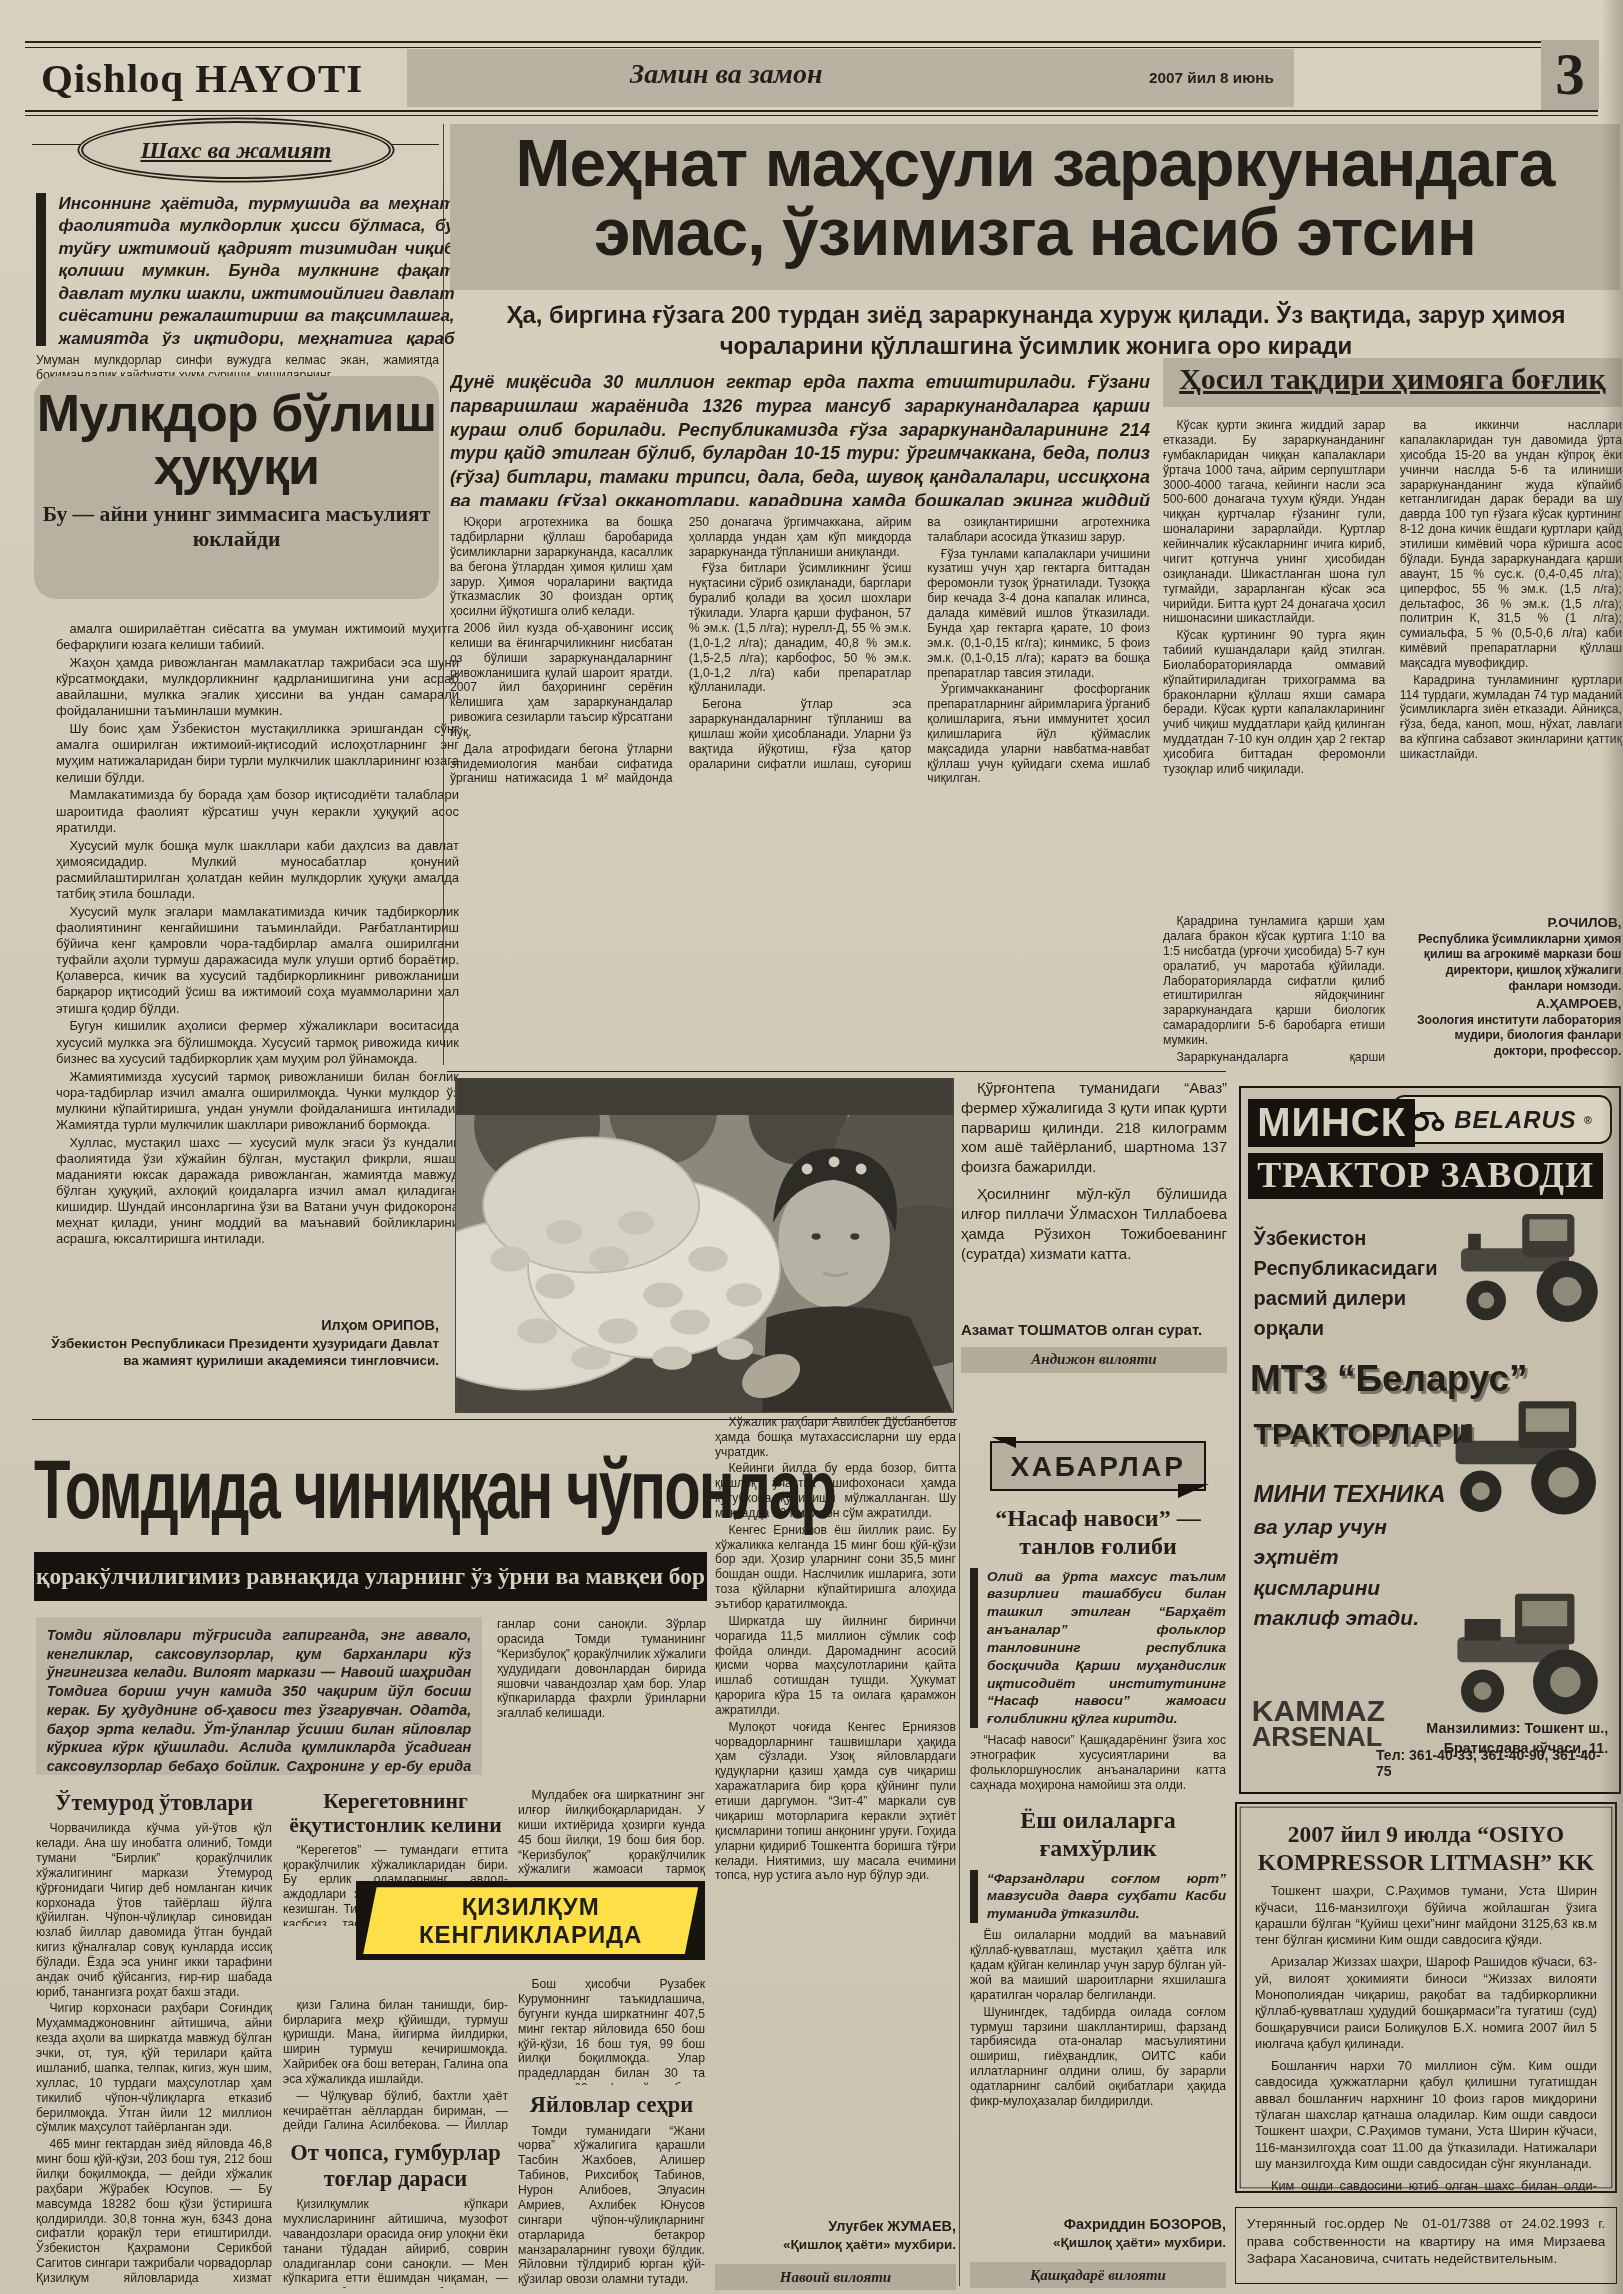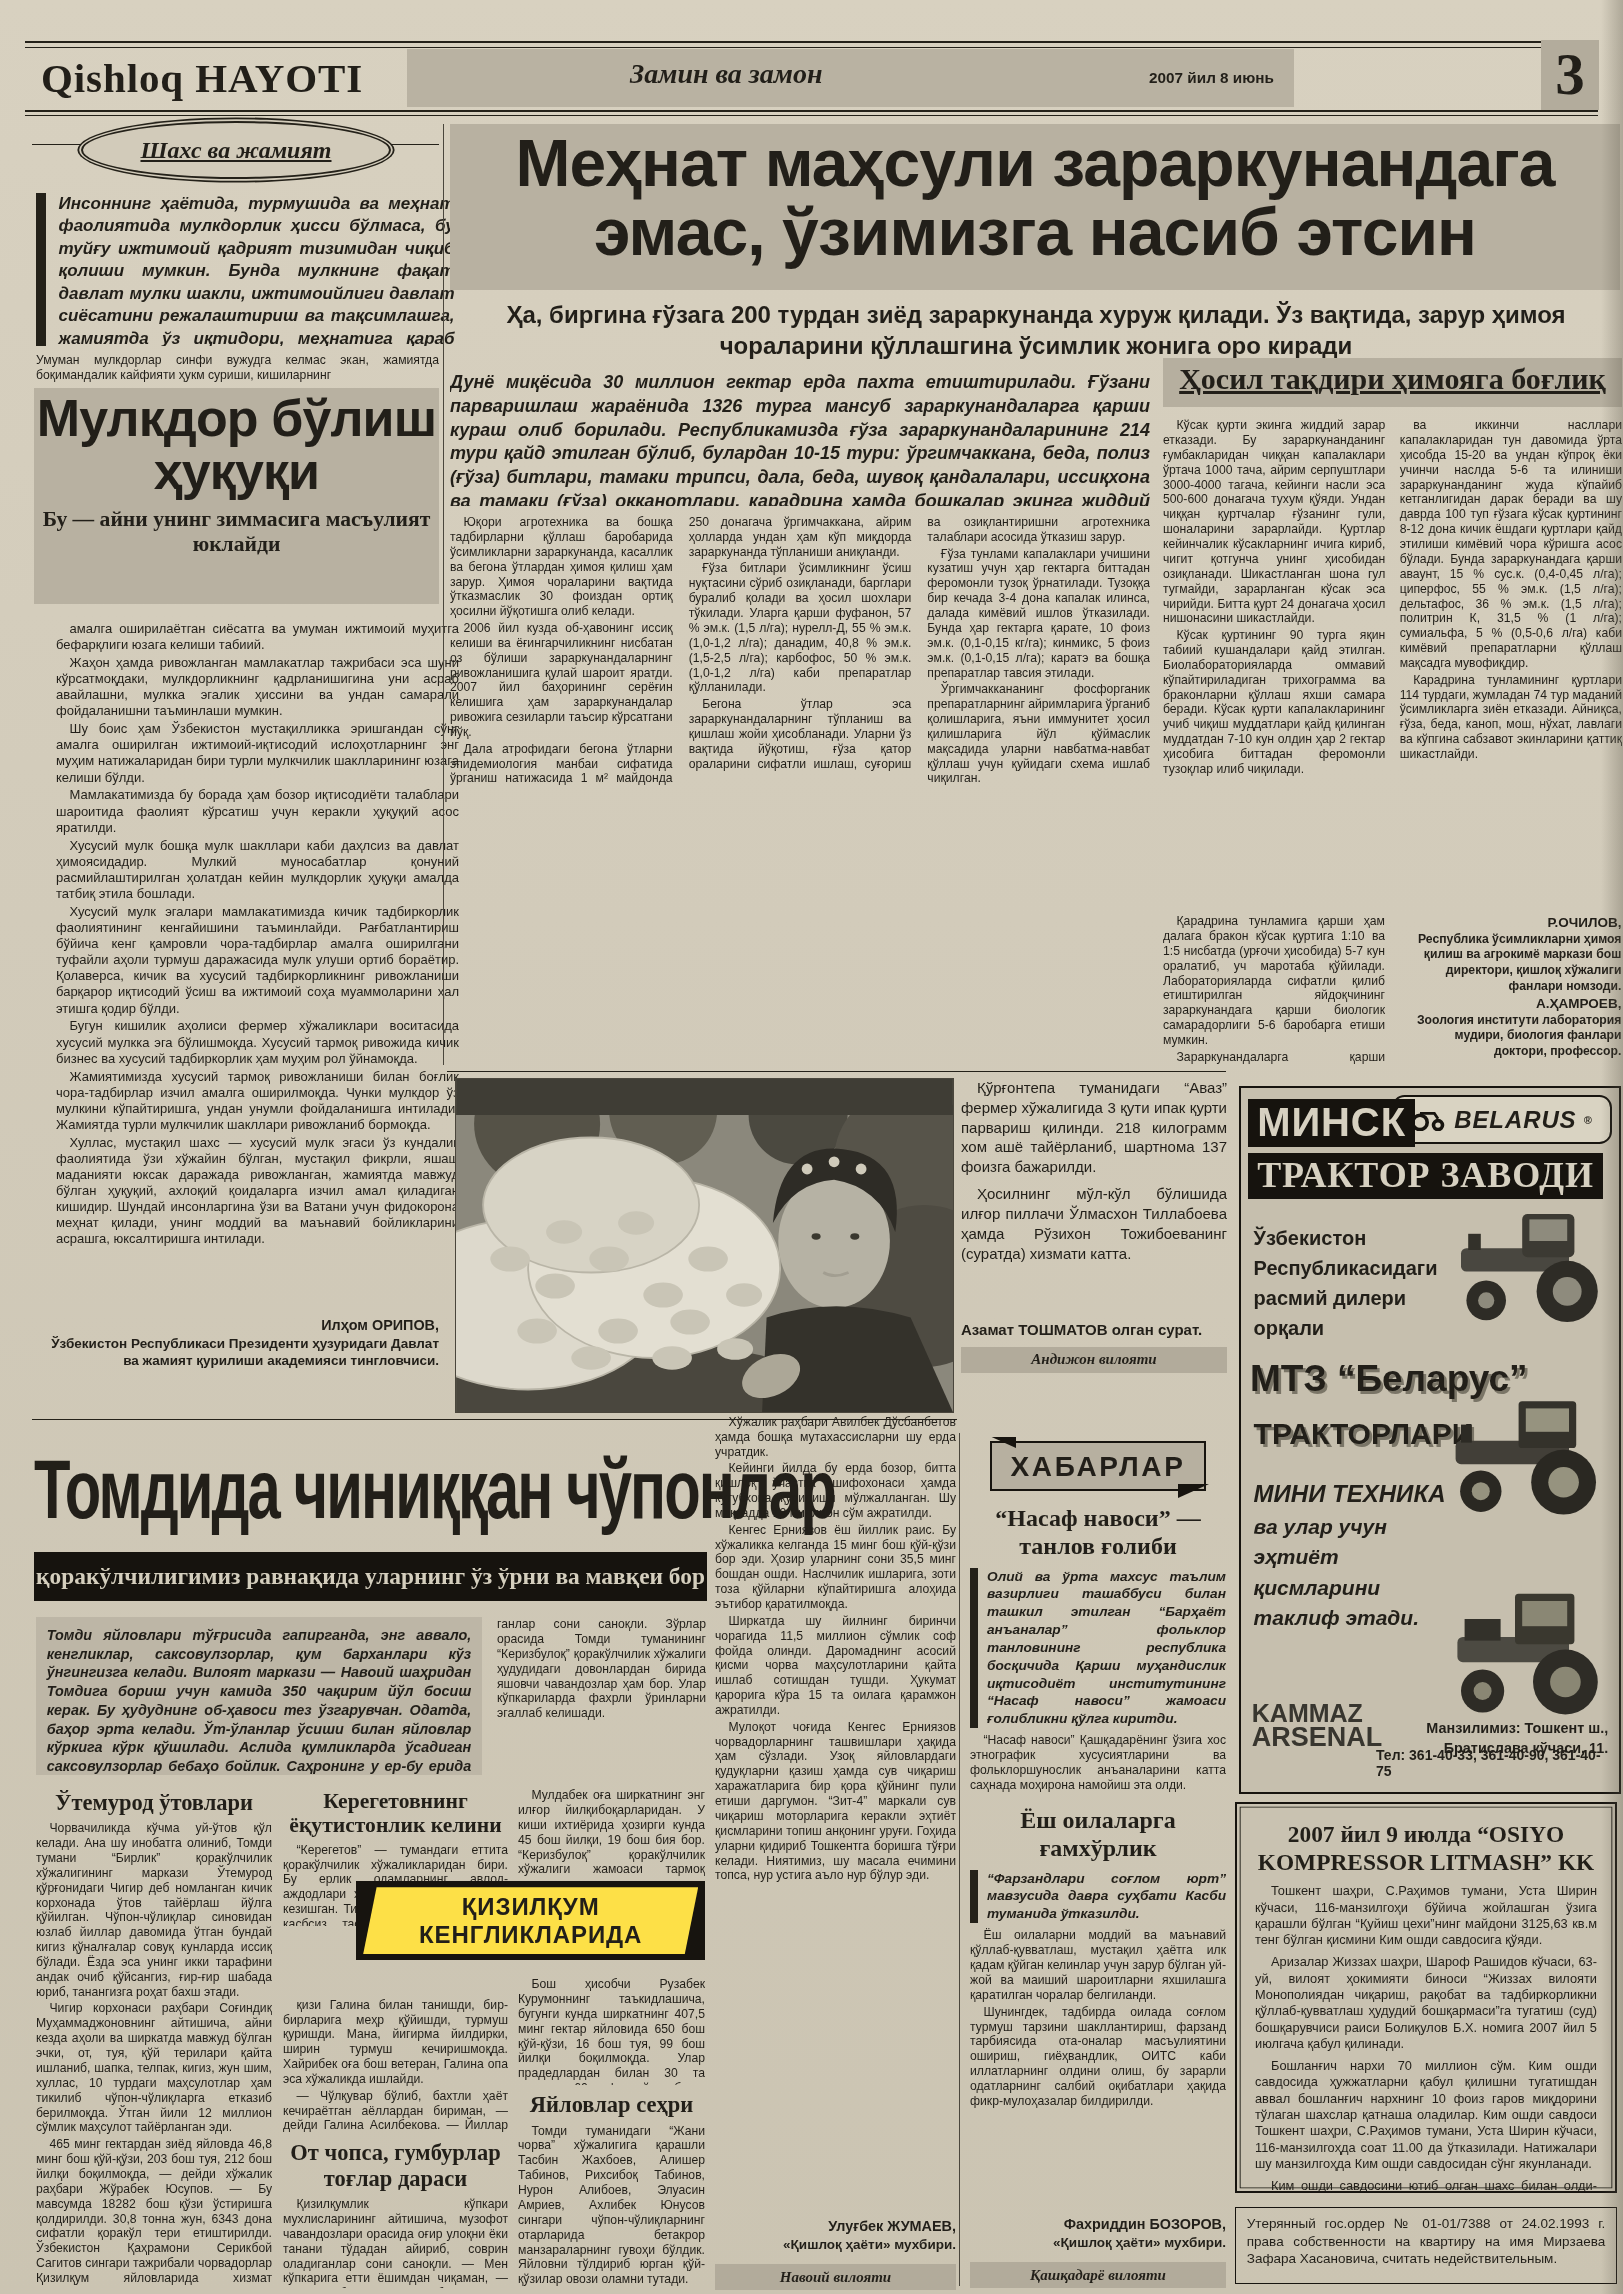--- a/index.html
+++ b/index.html
@@ -89,21 +89,21 @@
   <div class="rule" style="left:25px;top:115px;width:1573px;height:0.9px;"></div>
 
   <div class="rule" style="left:31.5px;top:144px;width:407px;height:0.9px;"></div>
   <div class="abs oval" style="left:81px;top:121px;width:306px;height:54px;background:#d2cbba;">
     <span>Шахс ва жамият</span>
   </div>
 
   <div class="abs clip lead-bar boldlead" style="left:36px;top:193px;width:396px;height:153px;">Инсоннинг ҳаётида, турмушида ва меҳнат фаолиятида мулкдорлик ҳисси бўлмаса, бу туйғу ижтимоий қадрият тизимидан чиқиб қолиши мумкин. Бунда мулкнинг фақат давлат мулки шакли, ижтимоийлиги давлат сиёсатини режалаштириш ва тақсимлашга, жамиятда ўз иқтидори, меҳнатига қараб эмас, балки яккаҳукмдорлик қилаётган бир ғоя тарафдорлари хоҳишига асосланиб қолади.</div>
   <div class="abs clip body" style="left:36px;top:353px;width:403px;height:36px;">Умуман мулкдорлар синфи вужудга келмас экан, жамиятда боқимандалик кайфияти ҳукм суриши, кишиларнинг</div>
 
-  <div class="abs headbox" style="left:34px;top:388px;width:405px;height:212px;padding-top:4px;">
+  <div class="abs headbox" style="left:34px;top:376px;width:405px;height:212px;padding-top:11px;border-radius:22px;">
     <div class="h-heavy" style="font-size:52px;line-height:1.02;">Мулкдор бўлиш ҳуқуқи</div>
     <div class="serifhead" style="font-size:21.6px;margin-top:9px;">Бу — айни унинг зиммасига масъулият юклайди</div>
   </div>
 
   <div class="abs clip body" style="left:36px;top:621px;width:403px;height:691px;font-size:13px;line-height:1.24;margin-left:20px;">
       <p class="para">амалга оширилаётган сиёсатга ва умуман ижтимоий муҳитга бефарқлиги юзага келиши табиий.</p>
       <p class="para">Жаҳон ҳамда ривожланган мамлакатлар тажрибаси эса шуни кўрсатмоқдаки, мулкдорликнинг қадрланишигина уни асраб авайлашни, мулкка эгалик ҳиссини ва ундан самарали фойдаланишни таъминлаши мумкин.</p>
       <p class="para">Шу боис ҳам Ўзбекистон мустақилликка эришгандан сўнг амалга оширилган ижтимоий-иқтисодий ислоҳотларнинг энг муҳим натижаларидан бири турли мулкчилик шаклларининг юзага келиши бўлди.</p>
       <p class="para">Мамлакатимизда бу борада ҳам бозор иқтисодиёти талаблари шароитида фаолият кўрсатиш учун керакли ҳуқуқий асос яратилди.</p>
       <p class="para">Хусусий мулк бошқа мулк шакллари каби даҳлсиз ва давлат ҳимоясидадир. Мулкий муносабатлар қонуний расмийлаштирилган ҳолатдан кейин мулкдорлик ҳуқуқи амалда татбиқ этила бошлади.</p>
@@ -275,21 +275,21 @@
       <circle cx="136" cy="120" r="36" fill="#2e2c26"></circle>
         <circle cx="136" cy="120" r="17" fill="#8a8774"></circle>
       <circle cx="44" cy="130" r="24" fill="#2e2c26"></circle>
         <circle cx="44" cy="130" r="10" fill="#8a8774"></circle>
     </svg>
     <div class="abs" style="right:10.8px;top:630px;width:189px;font-weight:bold;font-size:14.4px;text-align:right;line-height:1.4;">
       <div>Манзилимиз: Тошкент ш.,</div>
       <div>Братислава кўчаси, 11.</div>
     </div>
     <div class="abs" style="left:10.8px;bottom:41px;font-weight:900;color:#38362f;line-height:.95;">
-      <div style="font-size:25px;">KAMMAZ</div>
+      <div style="font-size:30px;">KAMMAZ</div>
       <div style="font-size:27px;">ARSENAL</div>
     </div>
     <div class="abs" style="left:135px;bottom:12.6px;width:234px;font-weight:bold;font-size:14px;">Тел: 361-40-33, 361-40-90, 361-40-75</div>
   </div>
 
   <div class="abs" style="left:34px;top:1437px;width:673px;height:108px;">
     <span class="condensed" style="font-size:83px;line-height:106px;">Томдида чиниққан чўпонлар</span>
   </div>
   <div class="abs revbar" style="left:34px;top:1552px;width:673px;height:49px;">қоракўлчилигимиз равнақида уларнинг ўз ўрни ва мавқеи бор</div>
 

